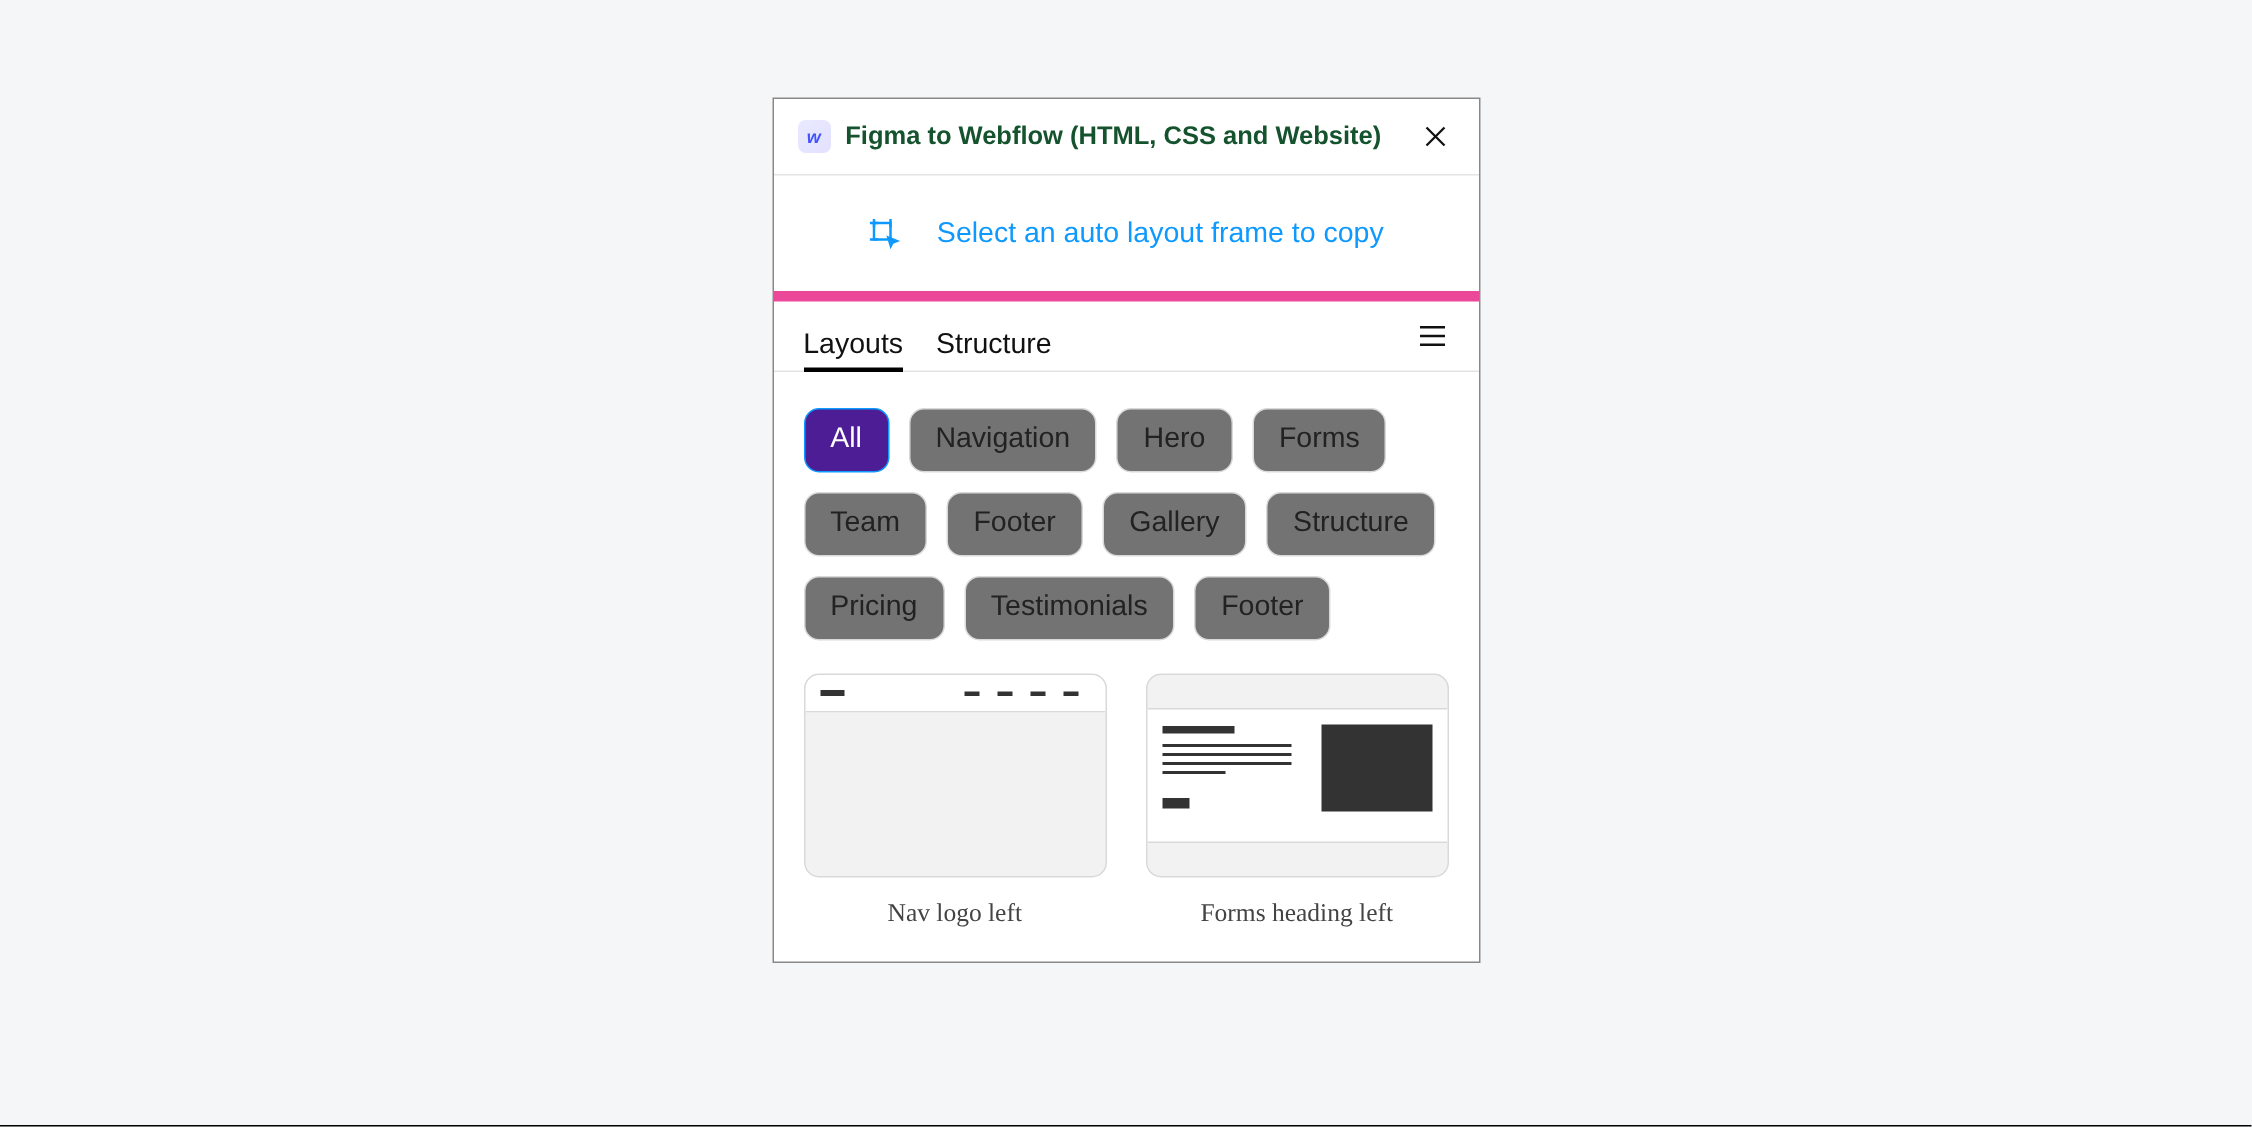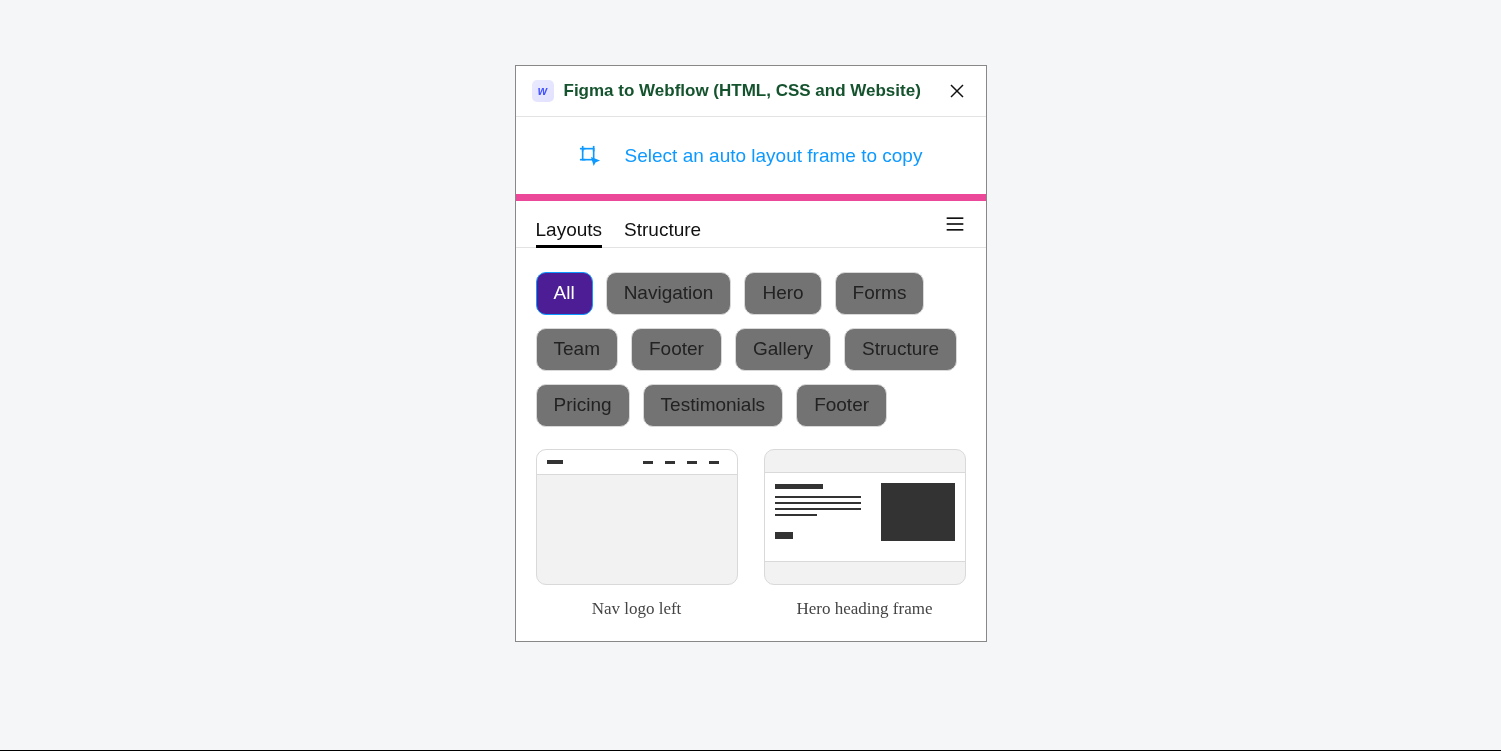--- a/index.html
+++ b/index.html
@@ -279,17 +279,17 @@
       <div class="thumb hero-thumb">
         <div class="hero-body"></div>
         <div class="img"></div>
         <div class="h1"></div>
         <div class="l l1"></div>
           <div class="l l2"></div>
           <div class="l l3"></div>
           <div class="l l4"></div>
         <div class="btn"></div>
       </div>
-      <div class="card-label">Hero heading frame</div>
+      <div class="card-label">Forms heading left</div>
     </div>
   </div>
 
 </div>
 
 </body></html>

